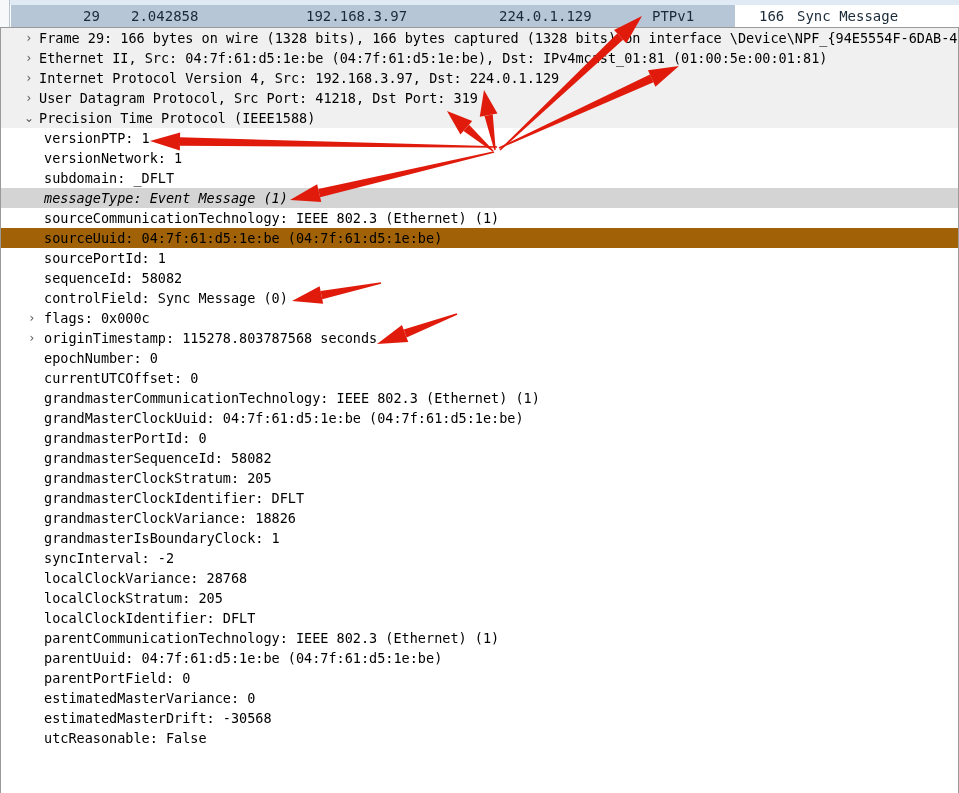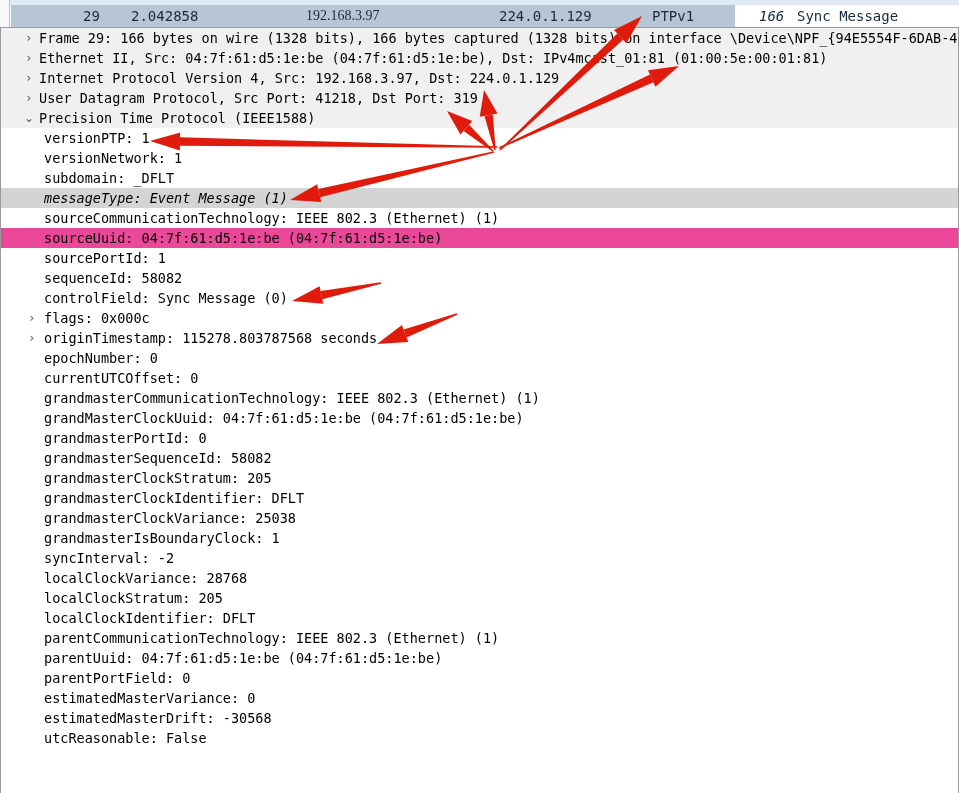--- a/index.html
+++ b/index.html
@@ -55,24 +55,24 @@
     line-height: 22px;
     white-space: pre;
   }
   #packet-row .cell {
     position: absolute;
     top: 0;
     height: 14px;
   }
   .cell-no     { left: 72px; }
   .cell-time   { left: 120px; }
-  .cell-src    { left: 295px; font-family: Liberation Serif, serif; }
+  .cell-src    { left: 295px; }
   .cell-dst    { left: 488px; }
   .cell-proto  { left: 641px; }
-  .cell-len    { left: 748px; font-style: italic; }
+  .cell-len    { left: 748px; }
   .cell-info   { left: 786px; }
 
   
   #detail-pane {
     position: absolute;
     left: 0; top: 28px;
     width: 959px;
     height: 765px;
     background: #ffffff;
     border-left: 1px solid #9a9a9a;
@@ -84,21 +84,21 @@
     position: relative;
     height: 20px;
     line-height: 20px;
     font-size: 13.5px;
     color: #000000;
     white-space: pre;
     background: #ffffff;
   }
   .trow.proto   { background: #f0f0f0; }
   .trow.sel     { background: #d4d4d4; font-style: italic; }
-  .trow.related { background: #ec4899; }
+  .trow.related { background: #a16207; }
 
   .twist {
     position: absolute;
     left: 21px; top: 0;
     width: 14px;
     height: 20px;
     color: #5a5a5a;
     font-size: 12px;
     line-height: 20px;
     text-align: center;
@@ -159,21 +159,21 @@
       <div class="trow lvl1"><span class="twist">›</span><span class="tlabel">flags: 0x000c</span></div>
       <div class="trow lvl1"><span class="twist">›</span><span class="tlabel">originTimestamp: 115278.803787568 seconds</span></div>
       <div class="trow lvl1"><span class="tlabel">epochNumber: 0</span></div>
       <div class="trow lvl1"><span class="tlabel">currentUTCOffset: 0</span></div>
       <div class="trow lvl1"><span class="tlabel">grandmasterCommunicationTechnology: IEEE 802.3 (Ethernet) (1)</span></div>
       <div class="trow lvl1"><span class="tlabel">grandMasterClockUuid: 04:7f:61:d5:1e:be (04:7f:61:d5:1e:be)</span></div>
       <div class="trow lvl1"><span class="tlabel">grandmasterPortId: 0</span></div>
       <div class="trow lvl1"><span class="tlabel">grandmasterSequenceId: 58082</span></div>
       <div class="trow lvl1"><span class="tlabel">grandmasterClockStratum: 205</span></div>
       <div class="trow lvl1"><span class="tlabel">grandmasterClockIdentifier: DFLT</span></div>
-      <div class="trow lvl1"><span class="tlabel">grandmasterClockVariance: 25038</span></div>
+      <div class="trow lvl1"><span class="tlabel">grandmasterClockVariance: 18826</span></div>
       <div class="trow lvl1"><span class="tlabel">grandmasterIsBoundaryClock: 1</span></div>
       <div class="trow lvl1"><span class="tlabel">syncInterval: -2</span></div>
       <div class="trow lvl1"><span class="tlabel">localClockVariance: 28768</span></div>
       <div class="trow lvl1"><span class="tlabel">localClockStratum: 205</span></div>
       <div class="trow lvl1"><span class="tlabel">localClockIdentifier: DFLT</span></div>
       <div class="trow lvl1"><span class="tlabel">parentCommunicationTechnology: IEEE 802.3 (Ethernet) (1)</span></div>
       <div class="trow lvl1"><span class="tlabel">parentUuid: 04:7f:61:d5:1e:be (04:7f:61:d5:1e:be)</span></div>
       <div class="trow lvl1"><span class="tlabel">parentPortField: 0</span></div>
       <div class="trow lvl1"><span class="tlabel">estimatedMasterVariance: 0</span></div>
       <div class="trow lvl1"><span class="tlabel">estimatedMasterDrift: -30568</span></div>

